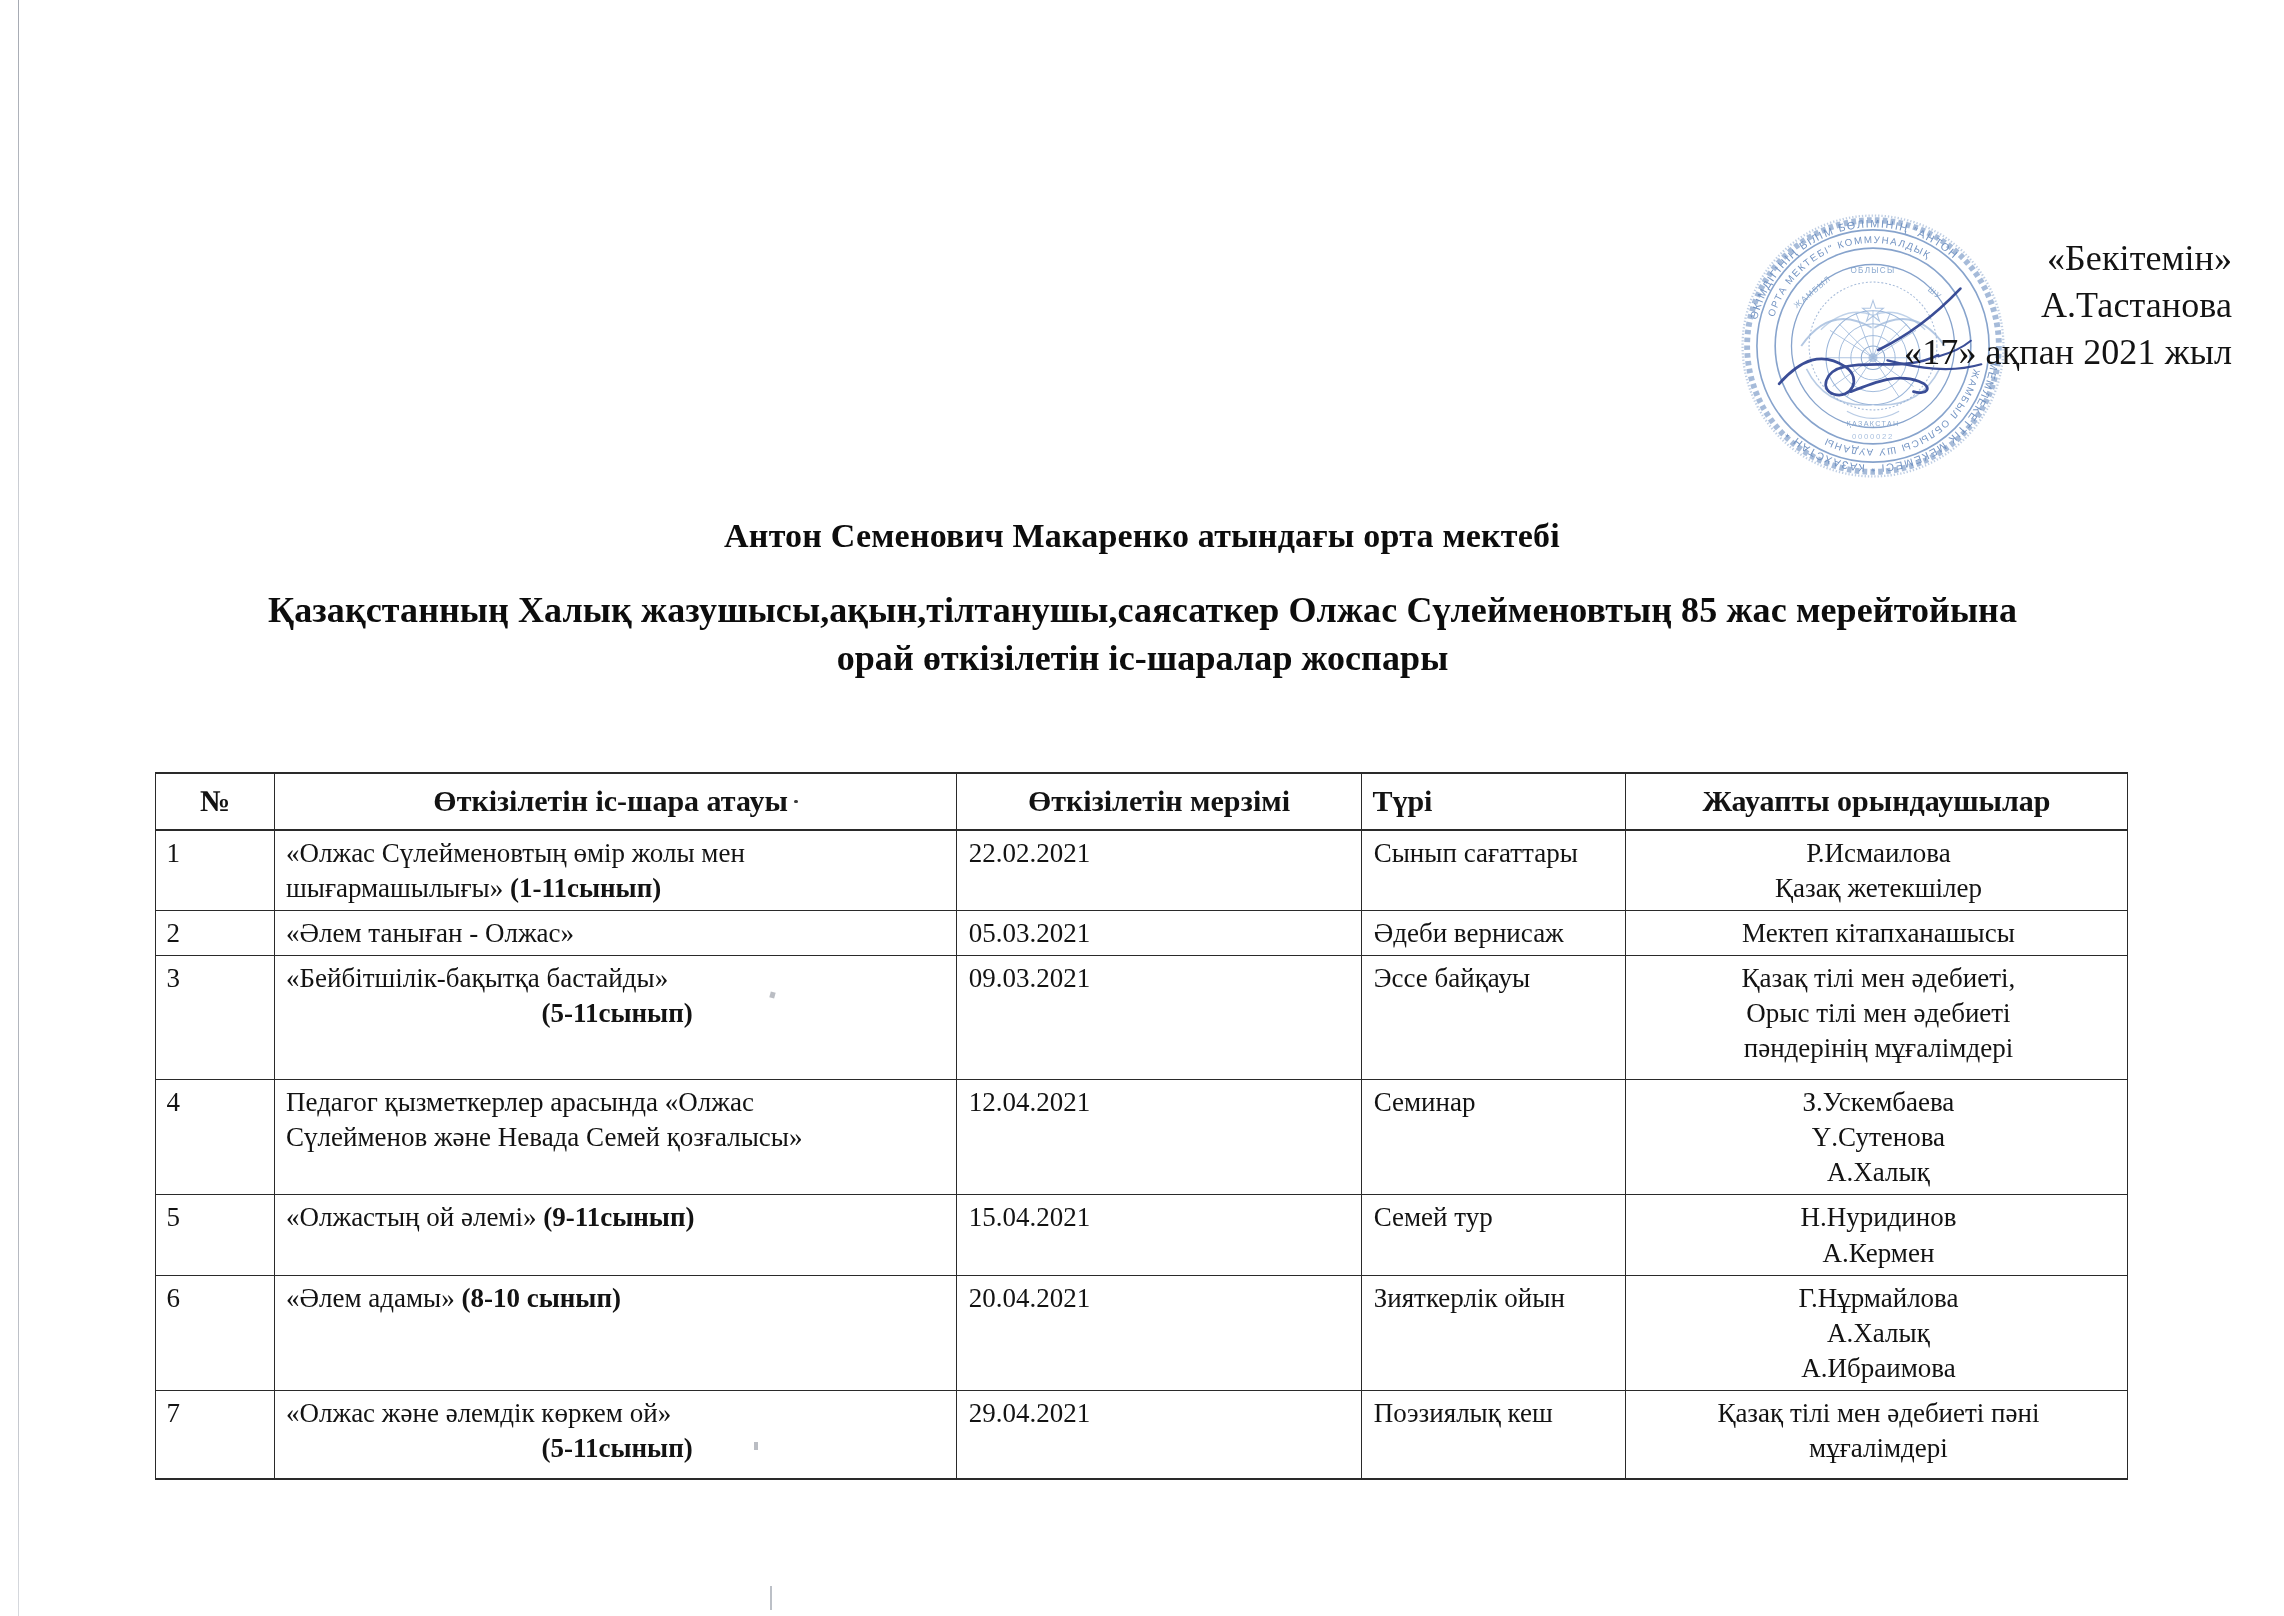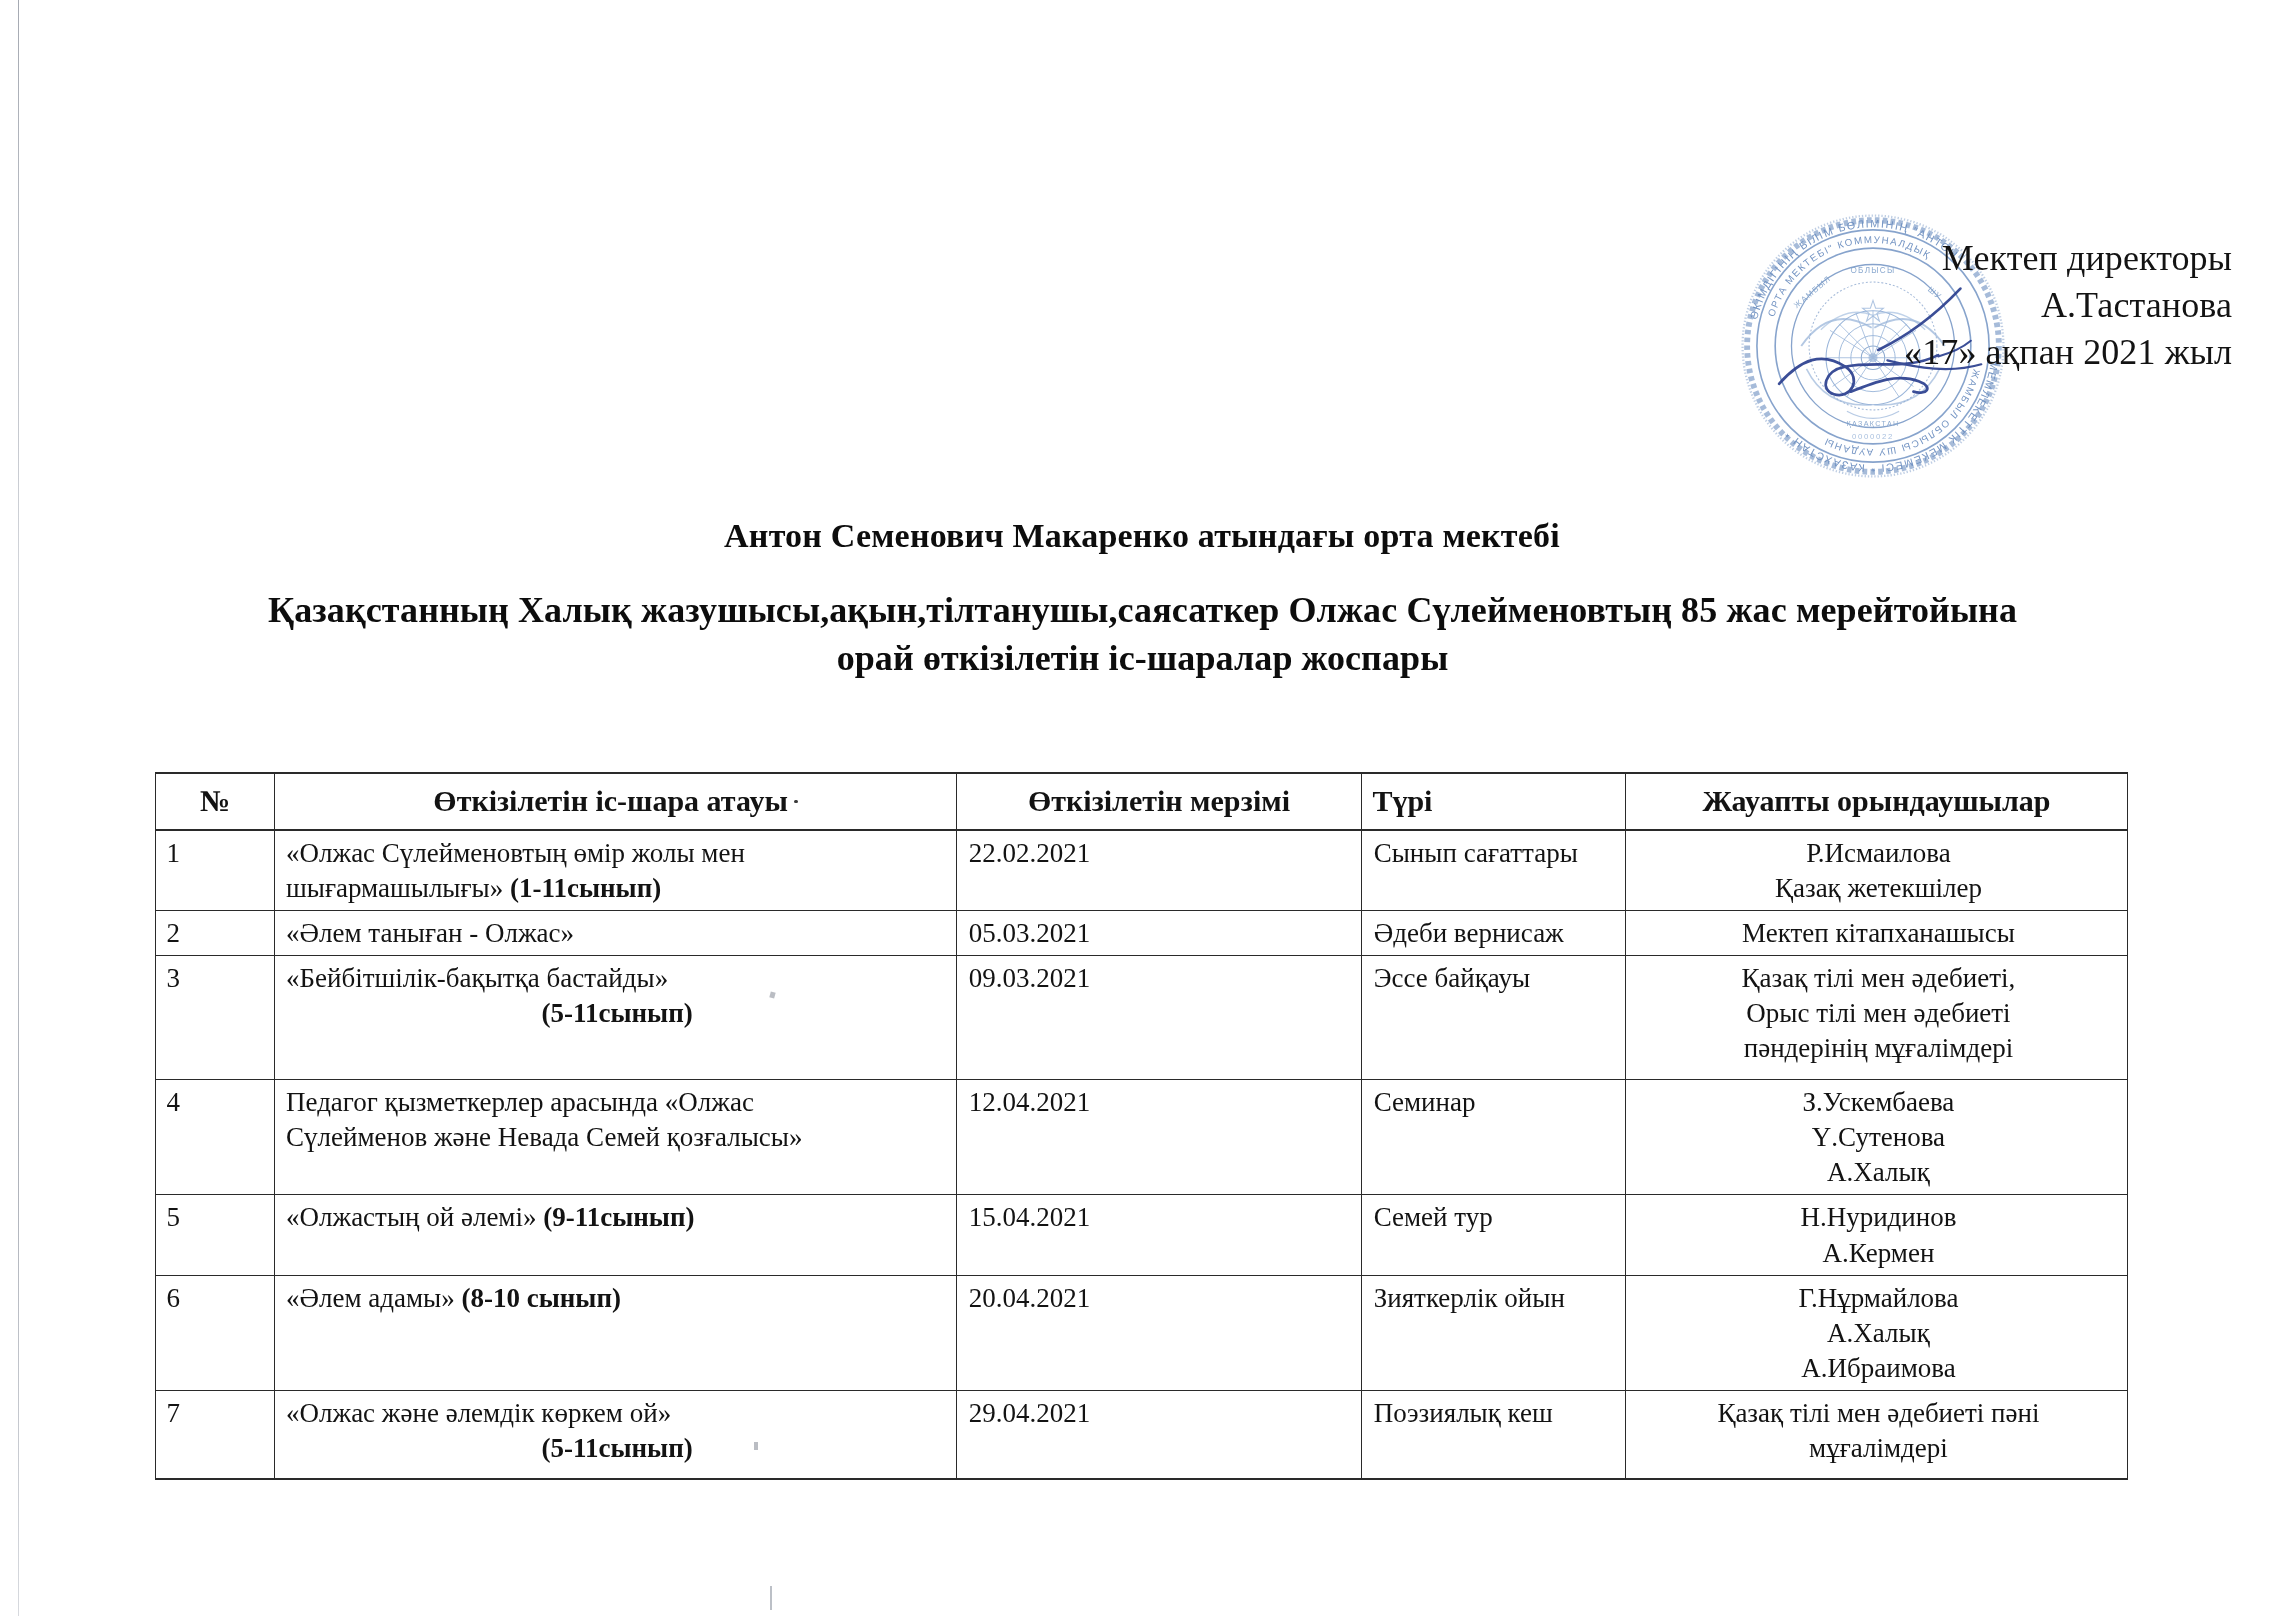--- a/index.html
+++ b/index.html
@@ -227,21 +227,21 @@
       <path d="M 86,288 C 120,250 152,238 188,262 C 214,280 196,312 170,304 C 148,297 156,268 186,262 C 232,252 282,268 330,244"></path>
       <path d="M 196,300 C 236,284 268,272 300,284 C 324,293 312,306 292,300"></path>
       <path d="M 238,236 C 280,216 324,184 364,142"></path>
       <path d="M 252,252 C 300,264 348,272 396,258" stroke-width="3.4"></path>
       <path d="M 330,246 C 352,240 368,232 380,222" stroke-width="3.2"></path>
     </g>
   </svg>
 </div>
 
 <div class="approval">
-  <div>Мектеп директоры</div>
+  <div>«Бекітемін»</div>
   <div>А.Тастанова</div>
   <div>«17» ақпан 2021 жыл</div>
 </div>
 
 <div class="doc-title-1">Антон Семенович Макаренко атындағы орта мектебі</div>
 
 <div class="doc-title-2">
   <span class="l2">Қазақстанның Халық жазушысы,ақын,тілтанушы,саясаткер Олжас Сүлейменовтың 85 жас мерейтойына</span>
   <span class="l2">орай өткізілетін іс-шаралар жоспары</span>
 </div>

